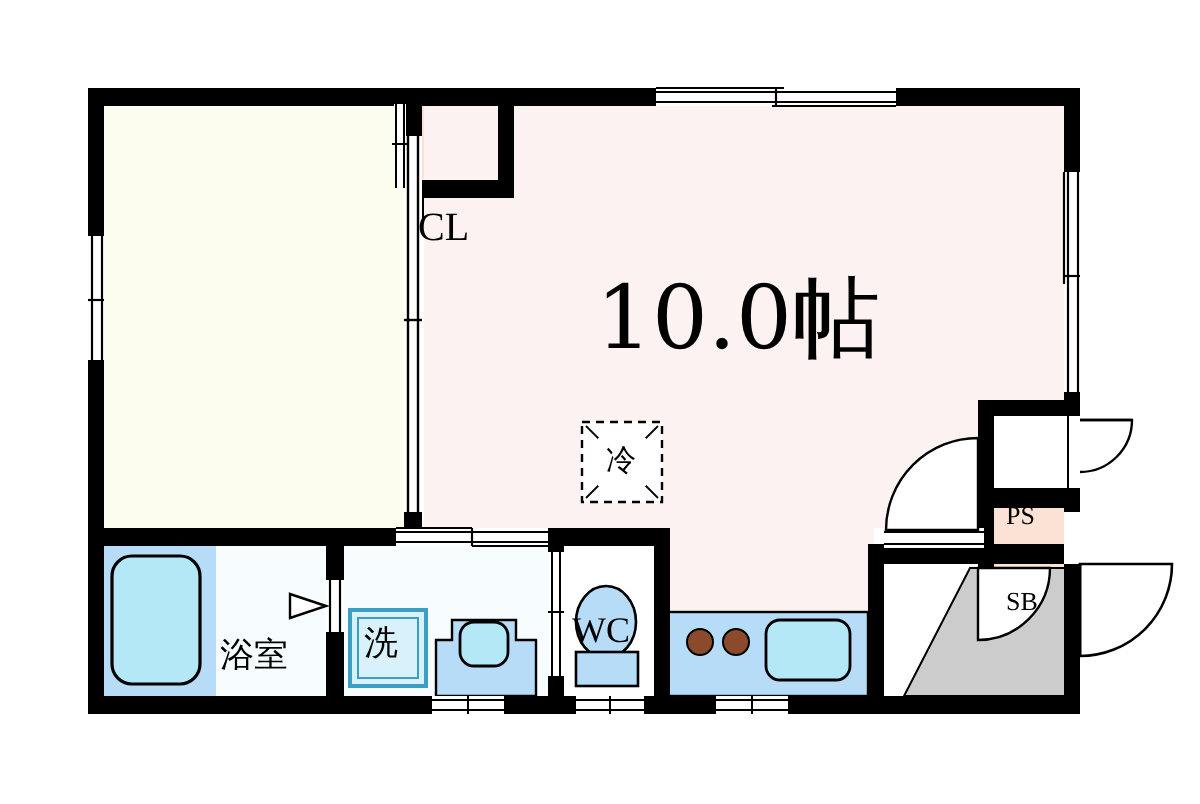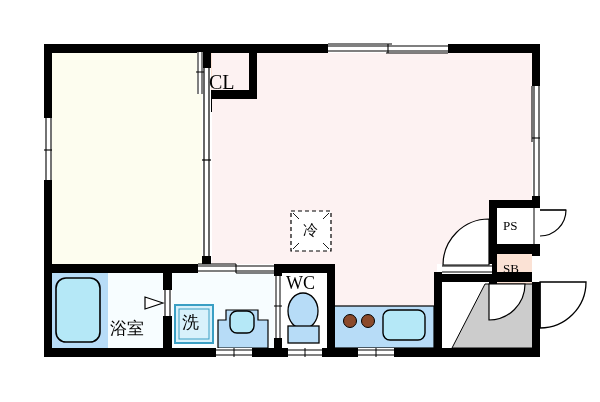--- a/index.html
+++ b/index.html
@@ -32,20 +32,21 @@
     white-space: nowrap;
     color: #000000;
     line-height: 1;
     pointer-events: none;
   }
   .lbl-room-jp {
     font-family: "DejaVu Serif", "Liberation Serif", serif;
   }
   .lbl-room-en {
     font-family: "Liberation Serif", "DejaVu Serif", serif;
+    margin-top: 32px;
   }
   .lbl-ldk-title {
     font-size: 48px;
     letter-spacing: 2px;
     font-weight: 400;
   }
   .lbl-ldk-area {
     font-size: 44px;
     letter-spacing: 0px;
   }
@@ -291,20 +292,21 @@
         <rect x="358" y="348" width="36" height="9" fill="#ffffff"></rect>
         <line x1="358" y1="350" x2="394" y2="350" stroke="#000000" stroke-width="1"></line>
         <line x1="358" y1="355" x2="394" y2="355" stroke="#000000" stroke-width="1"></line>
         <line x1="376" y1="348" x2="376" y2="357" stroke="#000000" stroke-width="1"></line>
       </g>
     </g>
 
   </svg>
 
 
+  <div class="lbl lbl-room-jp lbl-ldk-area" style="left:298px; top:138px;">10.0帖</div>
 
   <div class="lbl lbl-room-en lbl-cl" style="left:209px; top:72px;">CL</div>
 
 
   <div class="lbl lbl-sen" style="left:182px; top:314px;">洗</div>
 
   <div class="lbl lbl-yokushitsu" style="left:88px; top:320px;margin-left:22px;">浴室</div>
 
   <div class="lbl lbl-room-en lbl-wc" style="left:286px; top:274px;">WC</div>
 

